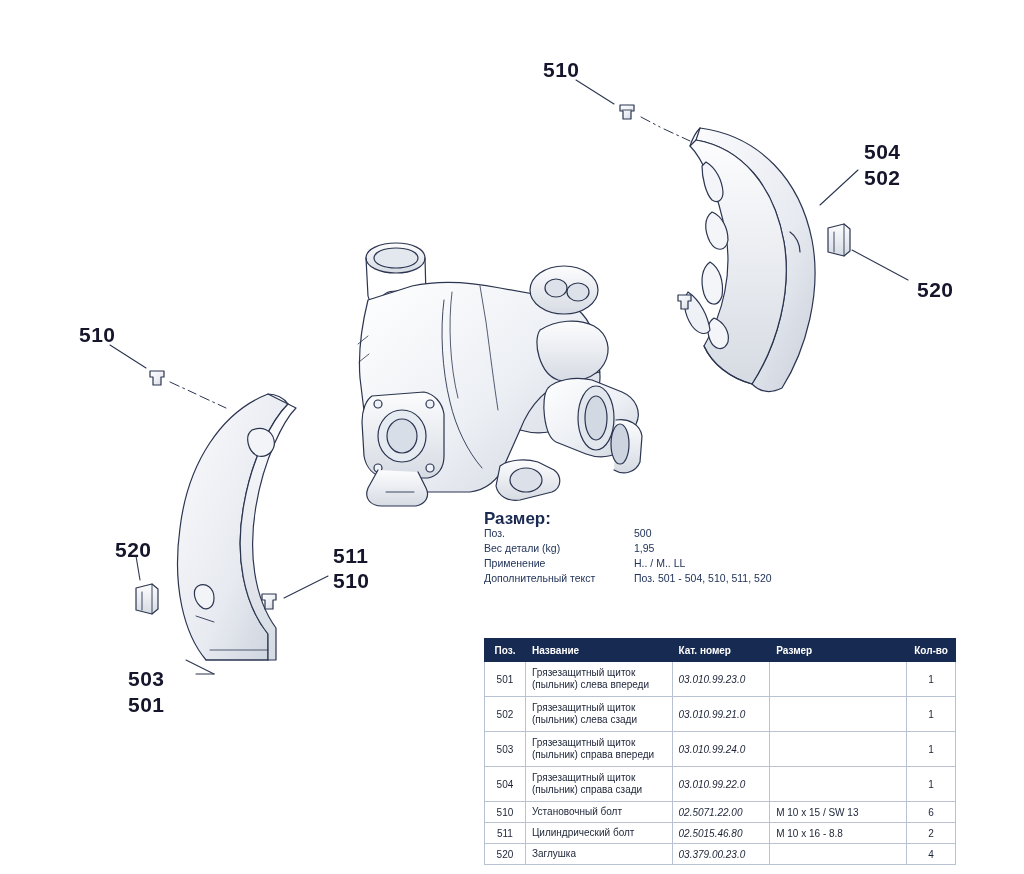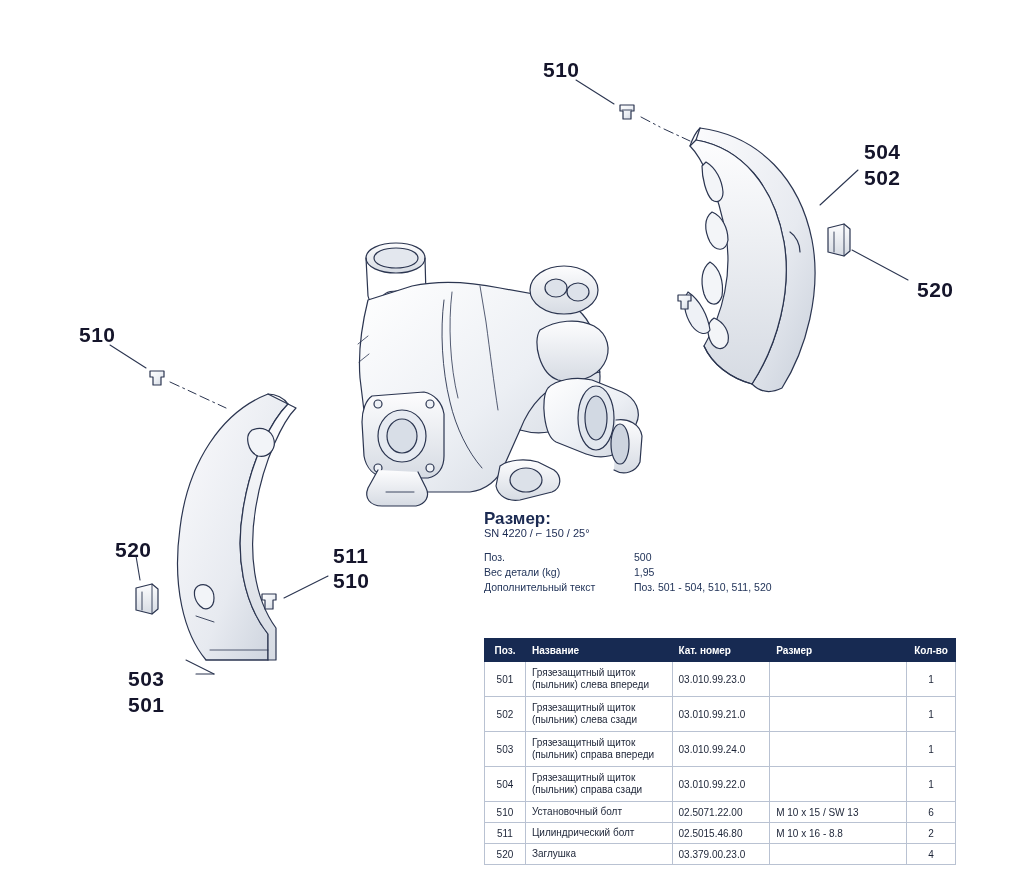--- a/index.html
+++ b/index.html
@@ -94,21 +94,21 @@
   #parts-table td {
     border: 1px solid #b9c2d2;
     padding: 4px 6px;
     color: #1b2336;
     font-size: 10px;
     vertical-align: middle;
     background: #fff;
   }
   #parts-table td.c-pos { width: 30px; text-align: center; }
   #parts-table td.c-name { width: 150px; line-height: 12px; }
-  #parts-table td.c-num { width: 90px; }
+  #parts-table td.c-num { width: 90px; font-style: italic; }
   #parts-table td.c-size { width: 150px; }
   #parts-table td.c-qty { width: 40px; text-align: center; }
   #parts-table th.h-pos { width: 30px; text-align: center;}
   #parts-table th.h-qty { width: 40px; text-align: center;}
   .row-tall td { height: 26px; }
 </style>
 </head>
 <body>
 
 <div id="diagram-root">
@@ -281,31 +281,34 @@
   <div class="callout" style="left:917px; top:278px;">520</div>
   <div class="callout" style="left:79px;  top:323px;">510</div>
   <div class="callout" style="left:115px; top:538px;">520</div>
   <div class="callout" style="left:333px; top:544px;">511</div>
   <div class="callout" style="left:333px; top:569px;">510</div>
   <div class="callout" style="left:128px; top:667px;">503</div>
   <div class="callout" style="left:128px; top:693px;">501</div>
 
   <div id="info-block">
     <div class="size-label">Размер:</div>
-    <div class="size-value">SN 4220 /  ⌐ 150 / 25°</div>
 
     <div class="info-row">
       <div class="k">Поз.</div>
       <div class="v">500</div>
     </div>
     <div class="info-row">
       <div class="k">Вес детали (kg)</div>
       <div class="v">1,95</div>
     </div>
     <div class="info-row">
+      <div class="k">Применение</div>
+      <div class="v">H.. / M.. LL</div>
+    </div>
+    <div class="info-row">
       <div class="k">Дополнительный текст</div>
       <div class="v">Поз. 501 - 504, 510, 511, 520</div>
     </div>
   </div>
 
   <table id="parts-table">
     <thead>
       <tr>
         <th class="h-pos">Поз.</th>
         <th>Название</th>

